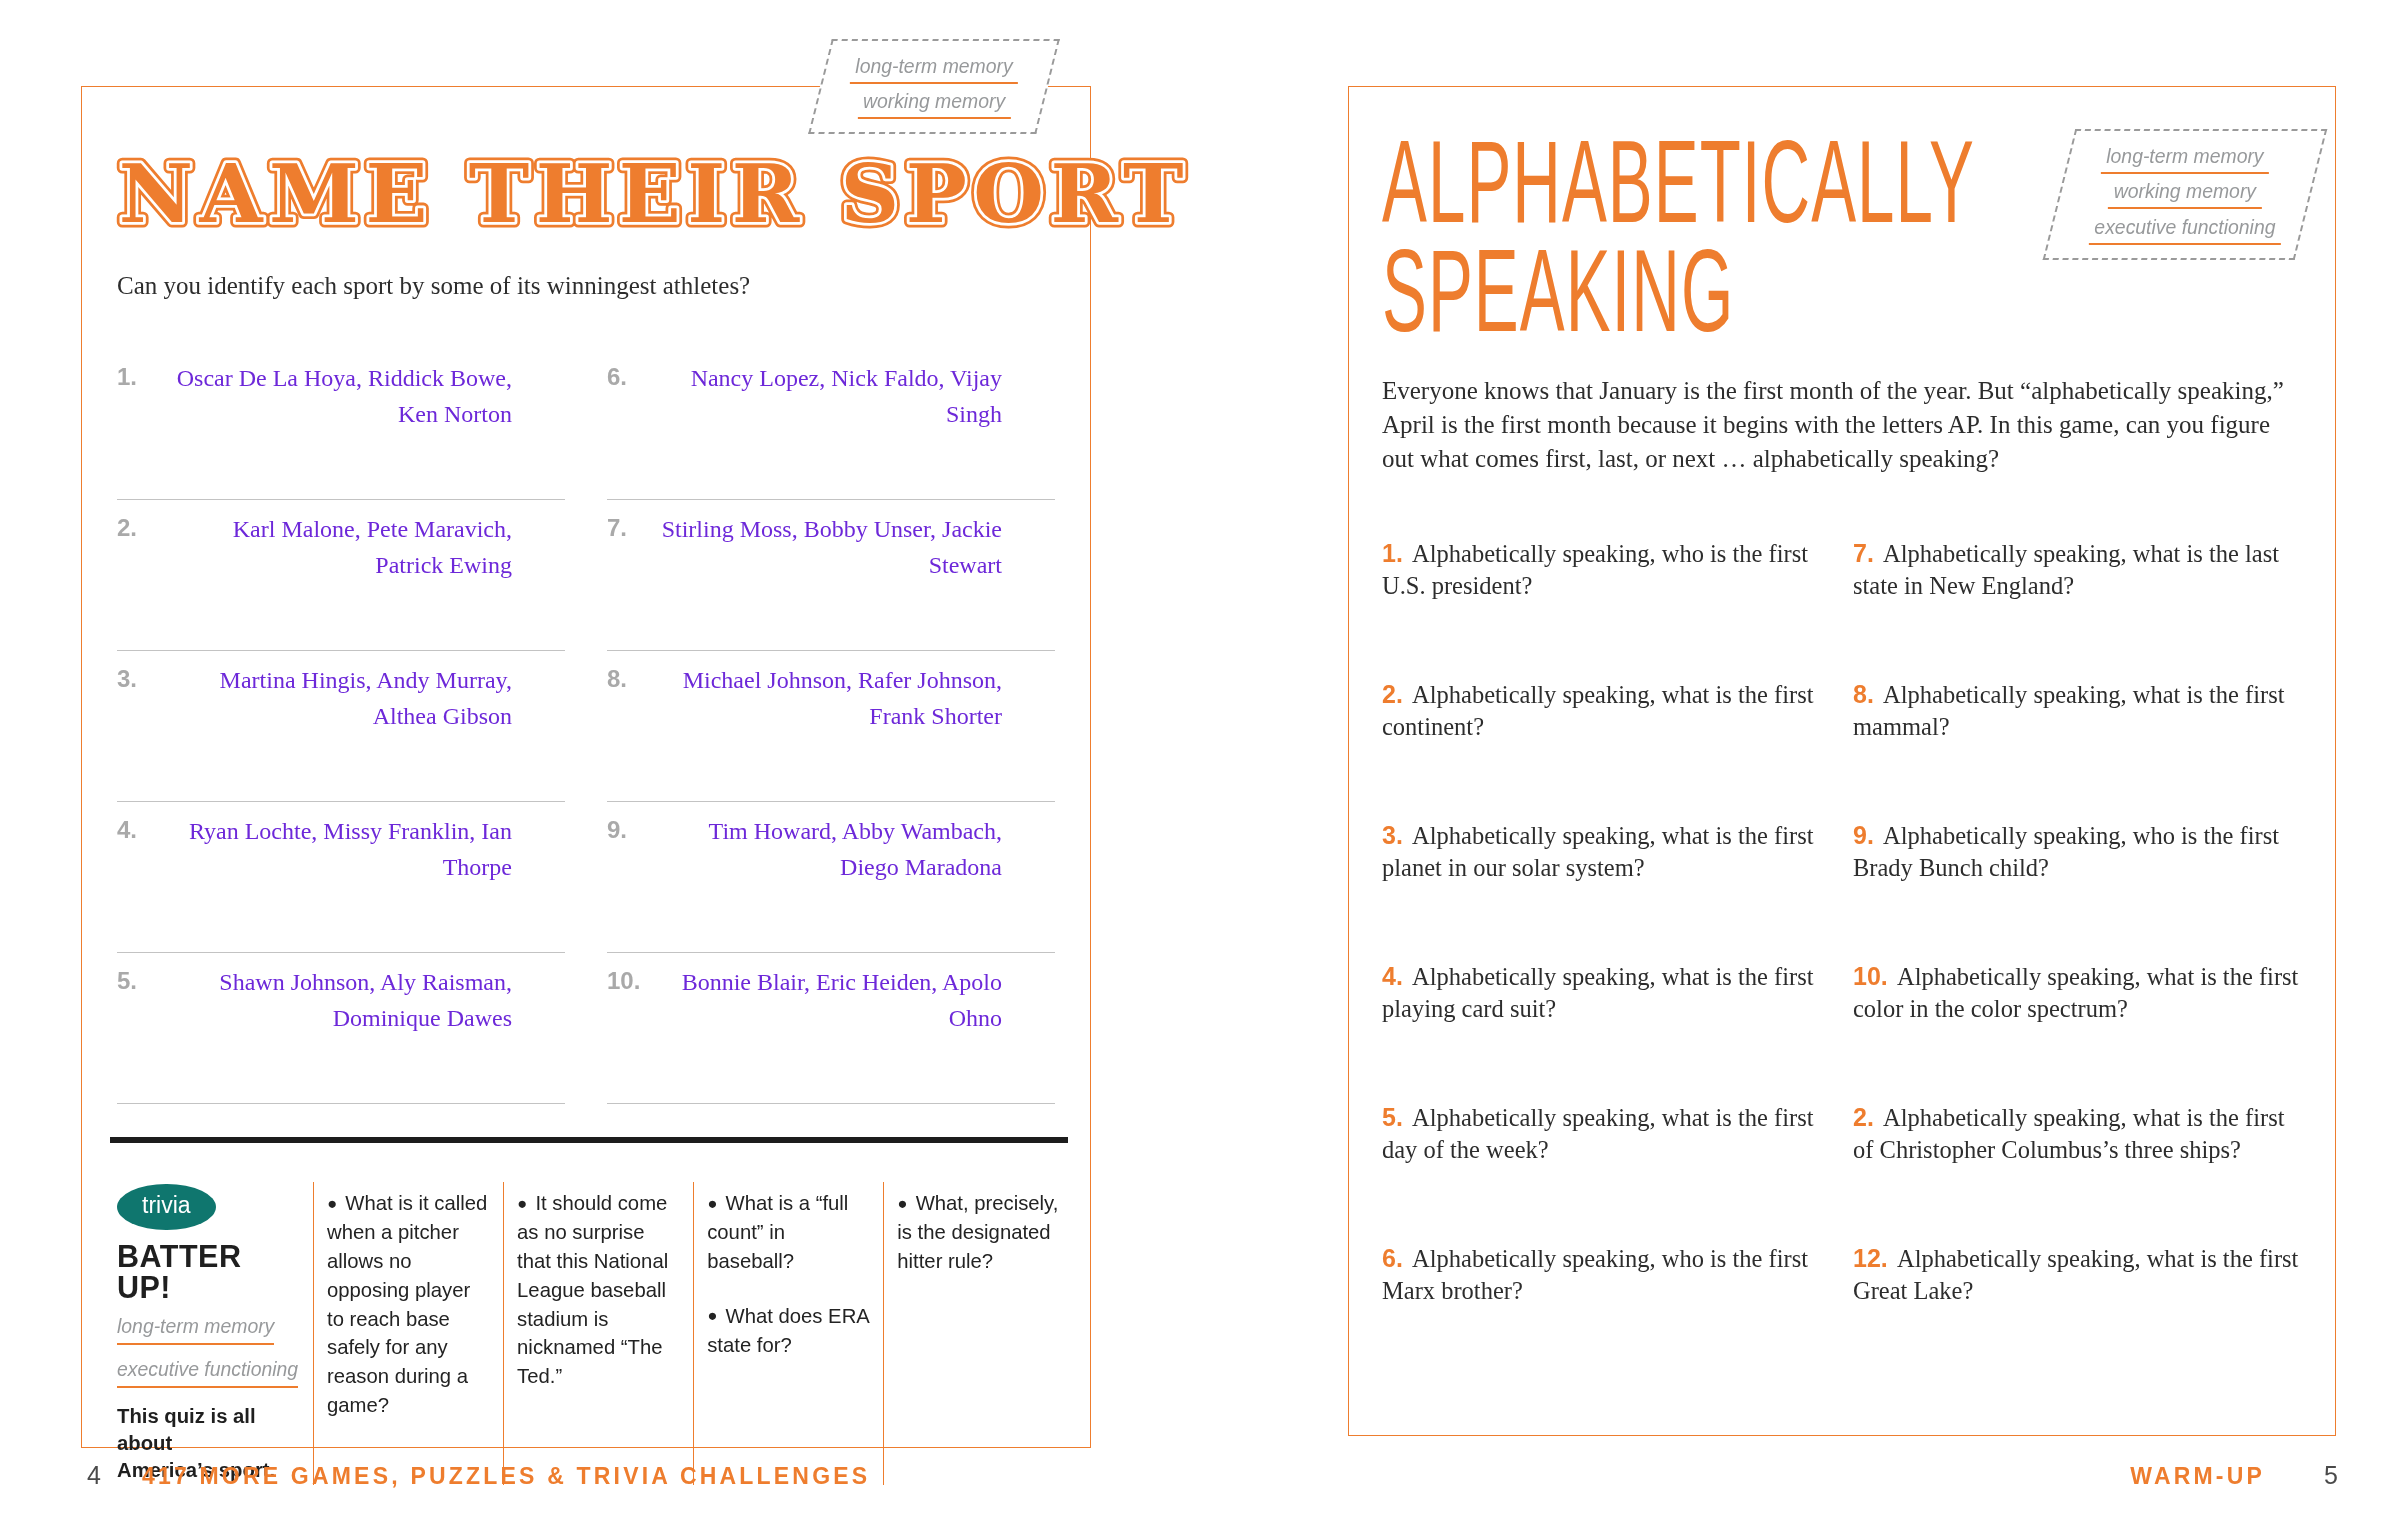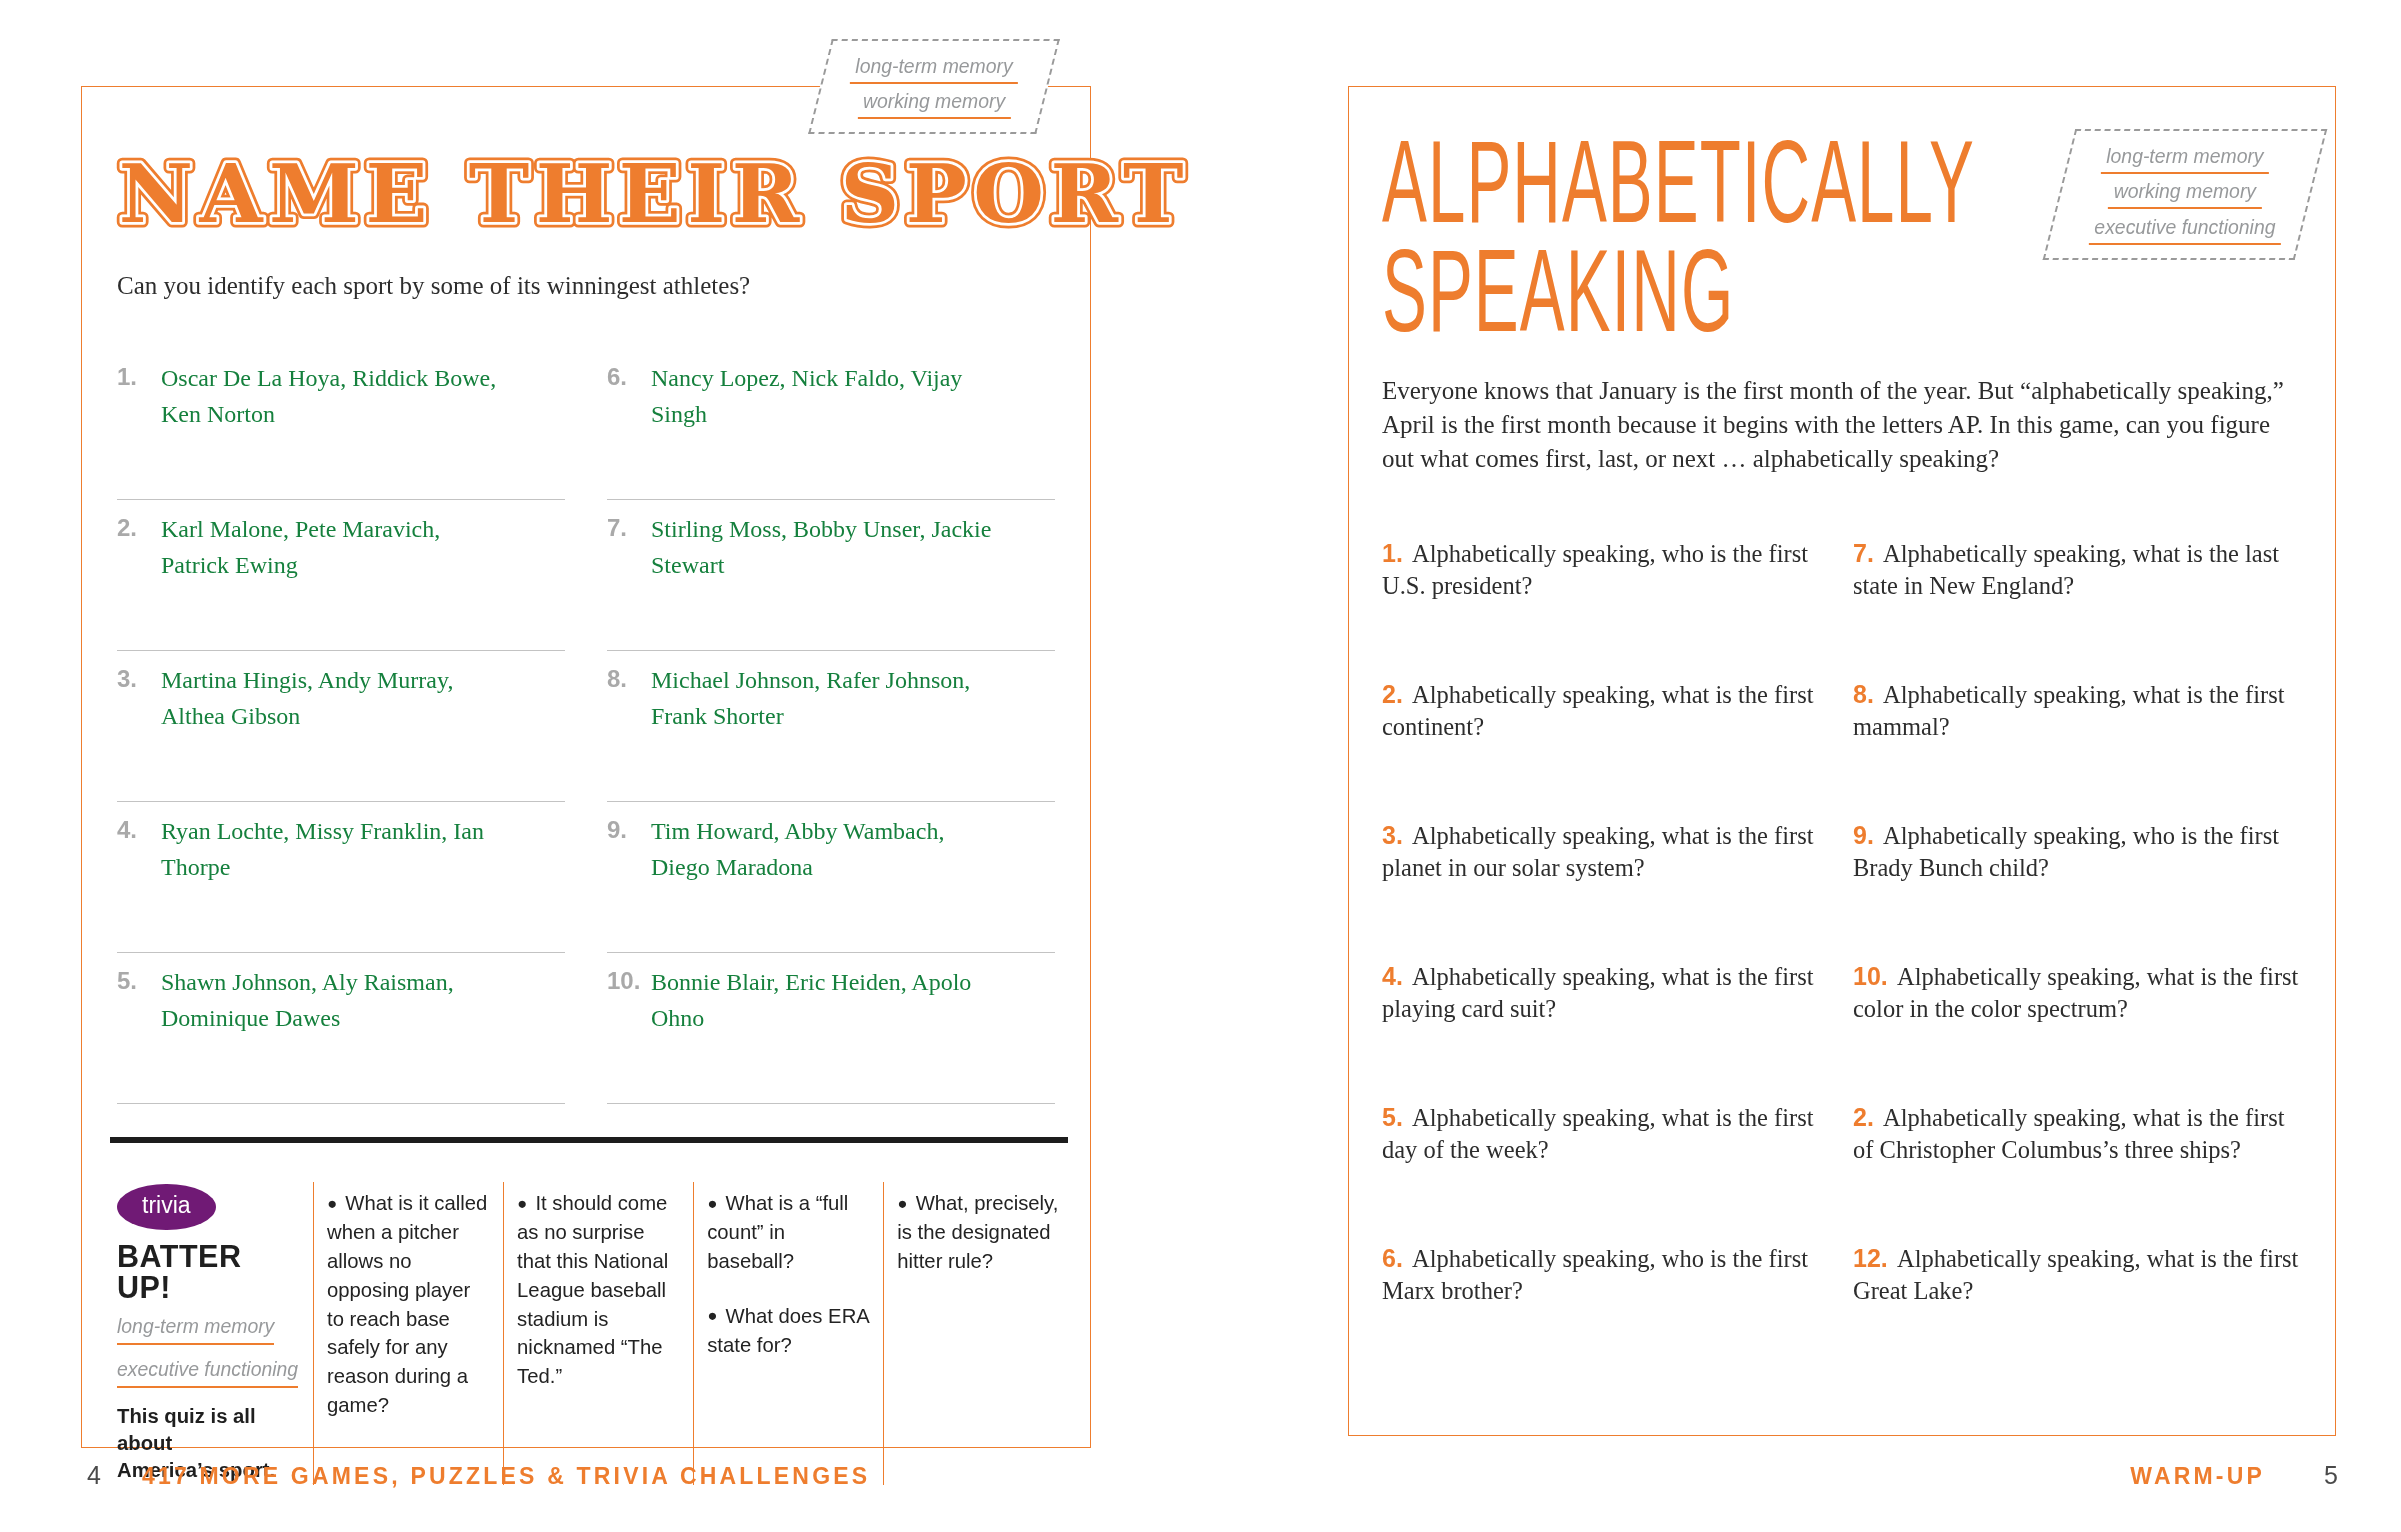--- a/index.html
+++ b/index.html
@@ -47,33 +47,33 @@
     grid-template-rows:repeat(5,151px);column-gap:42px;
   }
   .sport-item{
     display:flex;align-items:flex-start;box-sizing:border-box;
     border-bottom:1.8px solid #c3c3c3;padding-top:11px;
   }
   .sport-num{
     flex:0 0 44px;font:700 24px/1.4 "Liberation Sans", sans-serif;color:#a9a9a9;
   }
   .sport-text{
-    font:24px/1.5 "Liberation Serif", serif;color:#15803d;max-width:351px;
+    font:24px/1.5 "Liberation Serif", serif;color:#6d28d9;max-width:351px;text-align:right;
   }
 
   .black-rule{margin:33px 22px 0 28px;height:6.5px;background:#1d1d1d;}
 
   .trivia-grid{
     margin:39px 16.6px 0 35px;display:grid;
     grid-template-columns:196px 1fr 1fr 1fr 1fr;height:259px;
   }
   .trivia-col{border-left:1.8px solid #EE7D2E;padding:3.7px 13px 0;box-sizing:border-box;}
   .trivia-intro{padding-right:11px;}
   .trivia-badge{
-    display:inline-block;background:#701a75;color:#fff;border-radius:50%;
+    display:inline-block;background:#0f766e;color:#fff;border-radius:50%;
     padding:8.3px 25px 11px;font:23px "Liberation Sans", sans-serif;margin-top:1.8px;
   }
   .trivia-heading{
     margin-top:11px;font:800 30.5px/1 "Liberation Sans", sans-serif;color:#1f1f1f;letter-spacing:0.5px;
   }
   .trivia-tag{
     display:inline-block;margin-top:13px;
     font:italic 400 19.4px/1.2 "Liberation Sans", sans-serif;color:#97999b;
     border-bottom:2.8px solid #EE7D2E;padding-bottom:4.6px;max-width:185px;
   }

